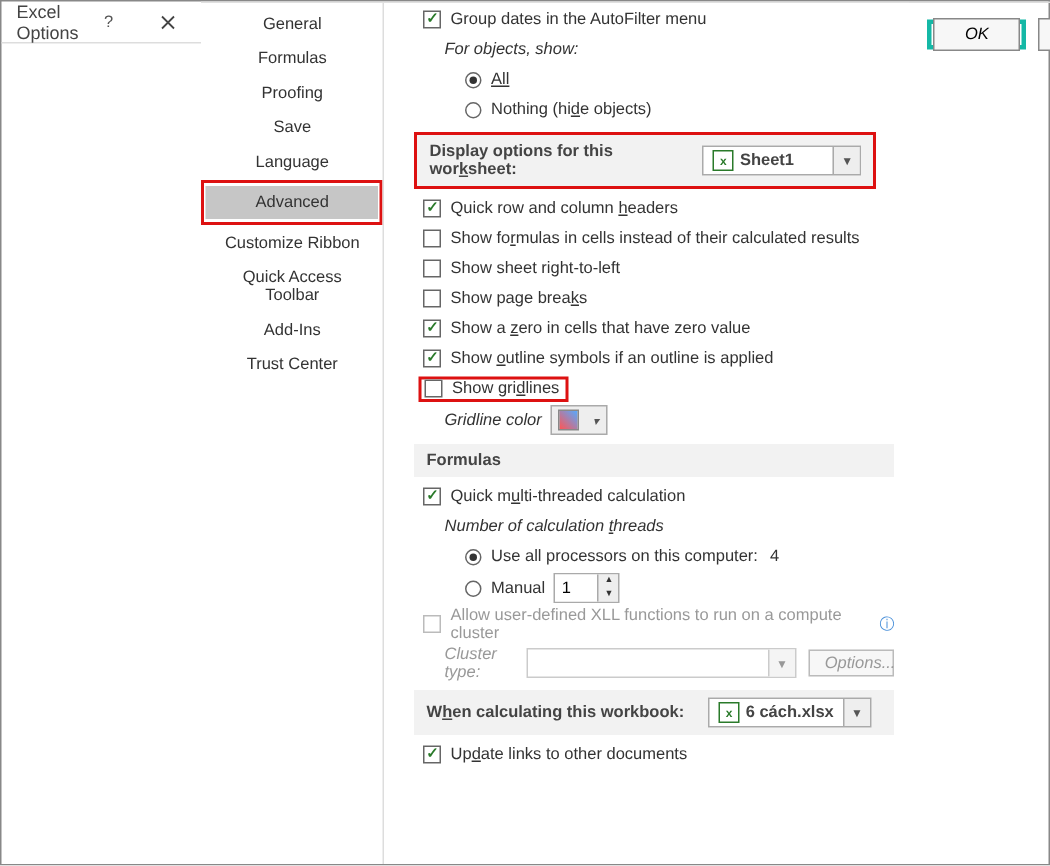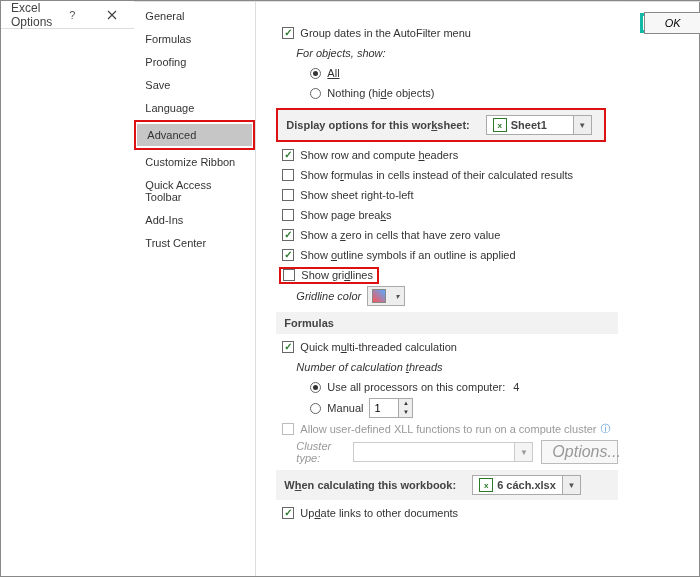--- a/index.html
+++ b/index.html
@@ -3,25 +3,25 @@
 <meta charset="utf-8">
 <style>
   * { box-sizing: border-box; font-family: 'Segoe UI', Tahoma, sans-serif; font-size: 11px; }
   body { margin: 0; padding: 0; background: #fff; }
   .dialog { width: 700px; height: 577px; border: 1px solid #888; display: flex; flex-direction: row; background: #fff; }
   .title-bar { height: 28px; border-bottom: 1px solid #ddd; display: flex; align-items: center; padding: 0 2px 0 10px; }
   .title-bar .title { flex: 1; color: #444; font-size: 12px; }
   .title-bar .tbbtn { width: 40px; height: 26px; display: flex; align-items: center; justify-content: center; color: #555; cursor: pointer; }
   .body { flex: 1; display: flex; min-height: 0; border-top: 1px solid #e0e0e0; }
   .sidebar { width: 122px; border-right: 1px solid #ddd; background: #fff; padding: 2px 1px; overflow: hidden; }
-  .sidebar .item { padding: 5px 10px; color: #333; cursor: pointer; margin: 1px 0; }
+  .sidebar .item { padding: 5px 10px; color: #333; cursor: pointer; margin: 1px 0; text-align: center; }
   .sidebar .item.selected { background: #c6c6c6; }
   .hl { border: 2px solid #d11; }
   .sidebar-hl { padding: 1px 1px; margin: 1px -1px; }
-  .content { flex: 1; overflow-y: auto; padding: 20px 10px 6px 26px; position: relative; }
+  .content { flex: 1; overflow-y: auto; padding: 0 10px 6px 26px; position: relative; }
   .row { display: flex; align-items: center; margin: 2px 0; min-height: 18px; color: #333; }
   .indent1 { margin-left: 14px; font-style: italic; }
   .indent2 { margin-left: 28px; }
   .chk { width: 12px; height: 12px; border: 1px solid #666; margin-right: 6px; display: inline-flex; align-items: center; justify-content: center; background: #fff; flex-shrink: 0; }
   .chk.checked::after { content: "✓"; font-size: 10px; line-height: 10px; color: #2a7a2a; font-weight: bold; }
   .chk.disabled { border-color: #bbb; }
   .radio { width: 11px; height: 11px; border: 1px solid #666; border-radius: 50%; margin-right: 6px; display: inline-flex; align-items: center; justify-content: center; flex-shrink: 0; }
   .radio.checked::after { content: ""; width: 5px; height: 5px; background: #333; border-radius: 50%; }
   .section { background: #f2f2f2; padding: 5px 8px; margin: 6px 0 4px -6px; color: #444; font-weight: bold; display: flex; align-items: center; gap: 8px; }
   .section.plain { font-weight: bold; }
@@ -29,21 +29,21 @@
   .dd .ddtext { padding: 0 6px; min-width: 86px; display: flex; align-items: center; gap: 4px; }
   .dd .ddbtn { width: 18px; height: 18px; border-left: 1px solid #aaa; background: #eee; display: flex; align-items: center; justify-content: center; }
   .colorpick { display: inline-flex; align-items: center; border: 1px solid #aaa; height: 20px; margin-left: 6px; background: #eee; }
   .colorpick .swatch { width: 14px; height: 14px; margin: 0 4px; background: #fff; border: 1px solid #888; }
   .colorpick .ddbtn { width: 14px; height: 18px; display: flex; align-items: center; justify-content: center; }
   .spin { display: inline-flex; border: 1px solid #aaa; height: 20px; margin-left: 6px; }
   .spin input { width: 28px; border: none; padding: 0 4px; outline: none; font-size: 11px; }
   .spin .spbtns { display: flex; flex-direction: column; width: 14px; background: #eee; border-left: 1px solid #aaa; }
   .spin .spbtns span { font-size: 6px; text-align: center; line-height: 9px; }
   .btn { border: 1px solid #888; background: #f7f7f7; padding: 4px 20px; min-width: 70px; text-align: center; cursor: pointer; }
-  .btn.small { padding: 2px 10px; min-width: 50px; font-size: 16px; }
+  .btn.small { padding: 2px 10px; min-width: 50px; font-size: 11px; }
   .footer { height: 42px; border-top: 1px solid #ddd; display: flex; justify-content: flex-end; align-items: center; gap: 8px; padding: 0 12px; }
   u { text-decoration: underline; }
   .ul { text-decoration: underline; }
   .disabled { color: #999; }
   .disabled-text { color: #999; }
   .xicon { width: 14px; height: 14px; background: #fff; border: 1px solid #2a7a2a; display: inline-flex; align-items: center; justify-content: center; font-size: 8px; font-weight: bold; color: #2a7a2a; }
   .info { color: #4a90d9; font-size: 10px; margin-left: 4px; }
   .chev { font-size: 8px; color: #555; }
   .inline-hl { border: 2px solid #d11; padding: 0 4px 1px 2px; margin: -1px -4px -1px -3px; display: inline-flex; align-items: center; }
   .ok-hl { border: 3px solid #14b8a6; padding: 1px; font-style: italic; }
@@ -103,21 +103,21 @@
               </span>
             <span class="ddbtn">
                 <span class="chev">▼</span>
               </span>
           </span>
         </div>
       </div>
 
       <div class="row">
         <span class="chk checked"></span>
-        <span><span>Show row and compute </span><u>h</u><span>eaders</span></span>
+        <span><span>Quick row and column </span><u>h</u><span>eaders</span></span>
       </div>
       <div class="row">
         <span class="chk"></span>
         <span><span>Show fo</span><u>r</u><span>mulas in cells instead of their calculated results</span></span>
       </div>
       <div class="row">
         <span class="chk"></span>
         <span>Show sheet right-to-left</span>
       </div>
       <div class="row">

